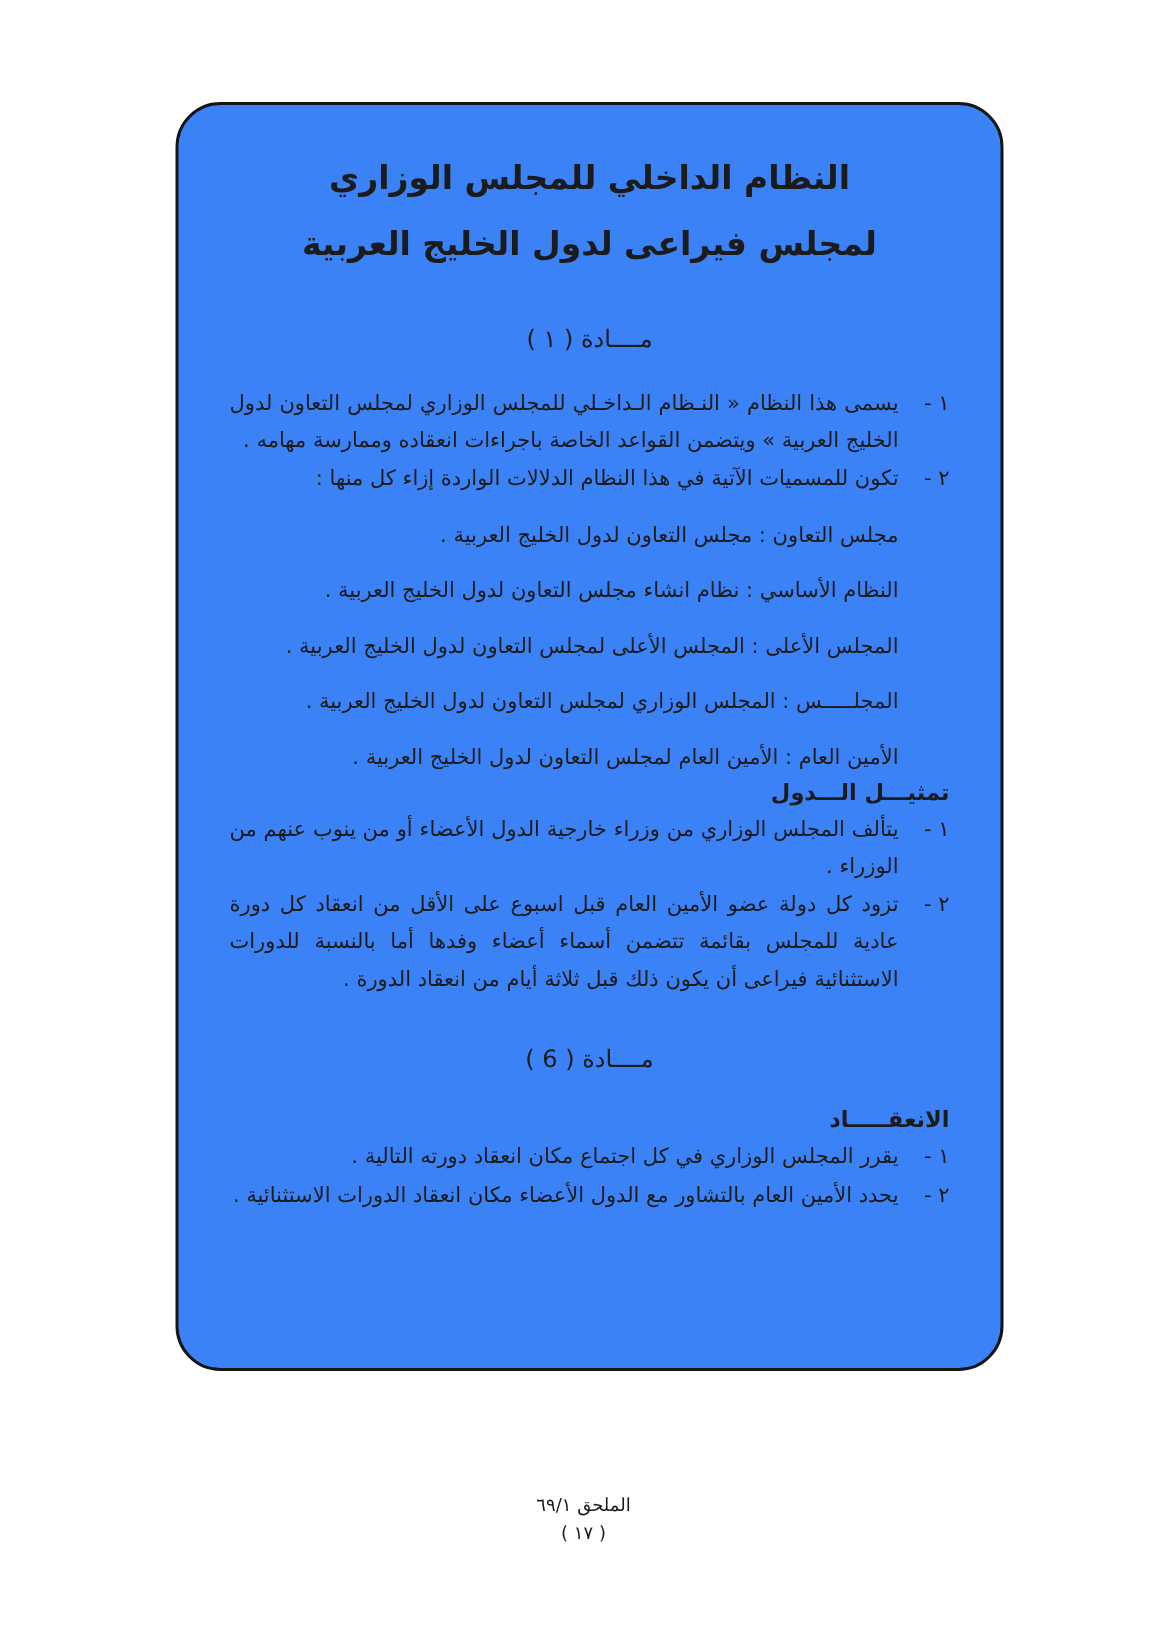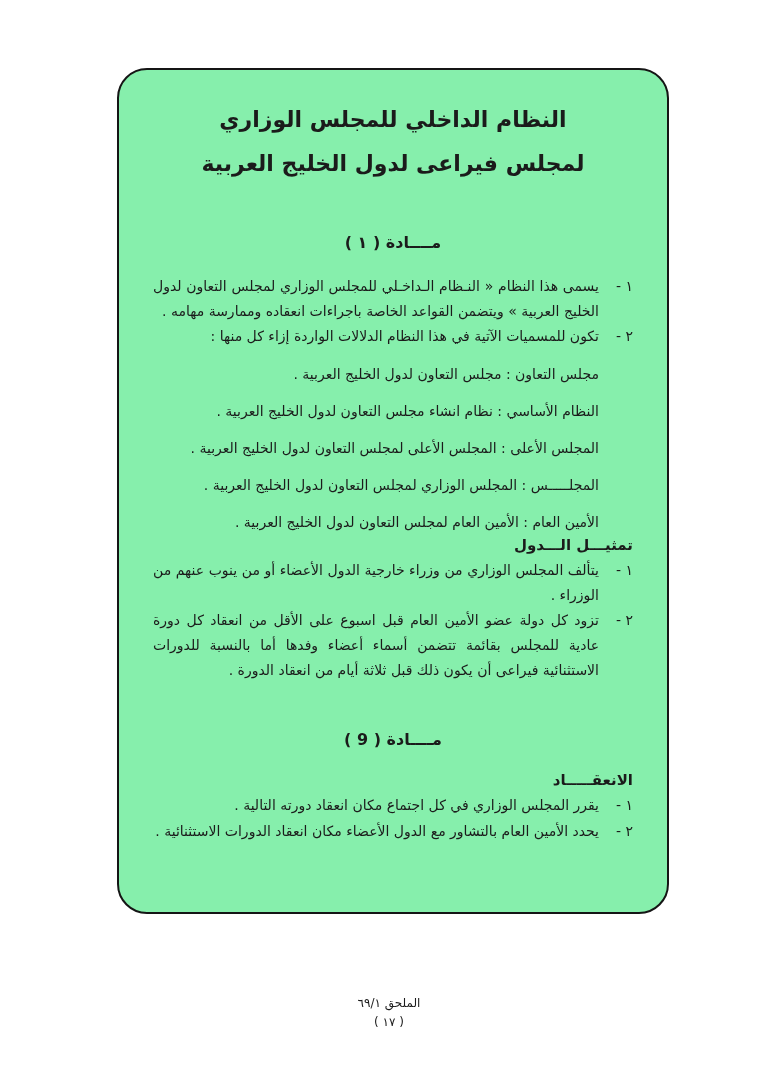--- a/index.html
+++ b/index.html
@@ -15,34 +15,34 @@
   .frame {
     position: absolute;
     left: 117px;
     top: 68px;
     width: 552px;
     height: 846px;
     border: 2px solid #151515;
     border-radius: 30px;
     padding: 28px 34px 20px 34px;
     direction: rtl;
-    background: #86efac;
+    background: #3b82f6;
   }
   .doc-title {
     text-align: center;
     font-weight: bold;
     font-size: 22px;
     line-height: 2.0;
     margin-bottom: 8px;
   }
   .article-heading {
     text-align: center;
-    font-weight: bold;
+    font-weight: normal;
     font-size: 16px;
-    margin-top: 47px;
+    margin-top: 30px;
     margin-bottom: 22px;
   }
   .list-item {
     display: flex;
     gap: 8px;
     font-size: 14px;
     line-height: 1.8;
   }
   .item-number {
     flex: 0 0 26px;
@@ -110,21 +110,21 @@
   <div class="list-item">
     <span class="item-number">١ -</span>
     <span class="item-text">يتألف المجلس الوزاري من وزراء خارجية الدول الأعضاء أو من ينوب عنهم من الوزراء .</span>
   </div>
 
   <div class="list-item">
     <span class="item-number">٢ -</span>
     <span class="item-text">تزود كل دولة عضو الأمين العام قبل اسبوع على الأقل من انعقاد كل دورة عادية للمجلس بقائمة تتضمن أسماء أعضاء وفدها أما بالنسبة للدورات الاستثنائية فيراعى أن يكون ذلك قبل ثلاثة أيام من انعقاد الدورة .</span>
   </div>
 
-  <div class="article-heading">مــــادة ( 9 )</div>
+  <div class="article-heading">مــــادة ( 6 )</div>
 
   <div class="sub-heading">الانعقـــــاد</div>
 
   <div class="list-item">
     <span class="item-number">١ -</span>
     <span class="item-text">يقرر المجلس الوزاري في كل اجتماع مكان انعقاد دورته التالية .</span>
   </div>
 
   <div class="list-item">
     <span class="item-number">٢ -</span>

